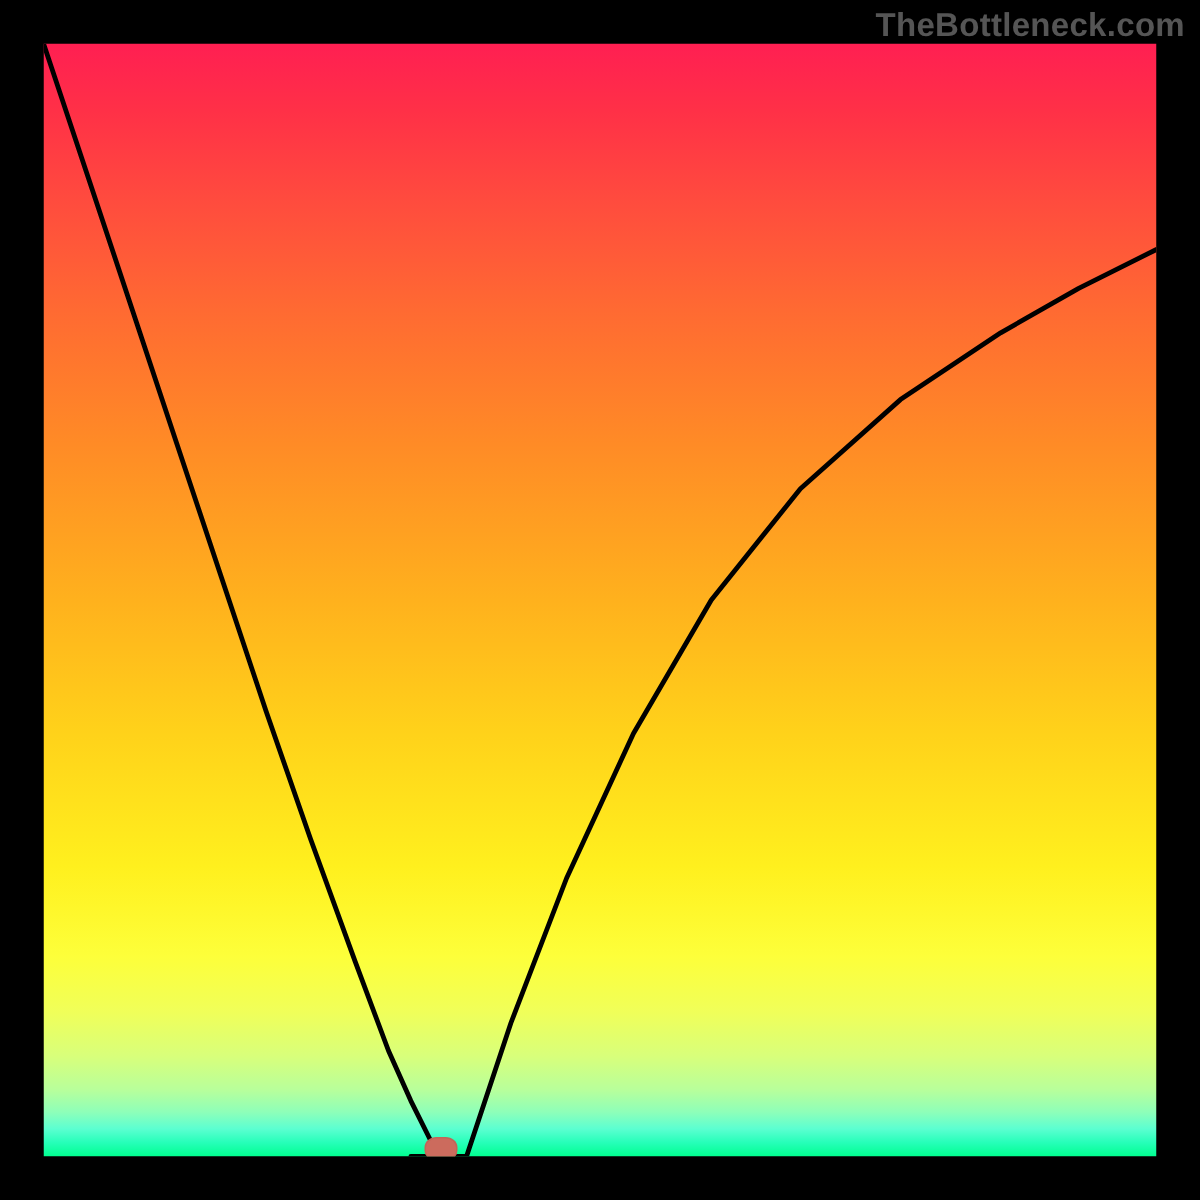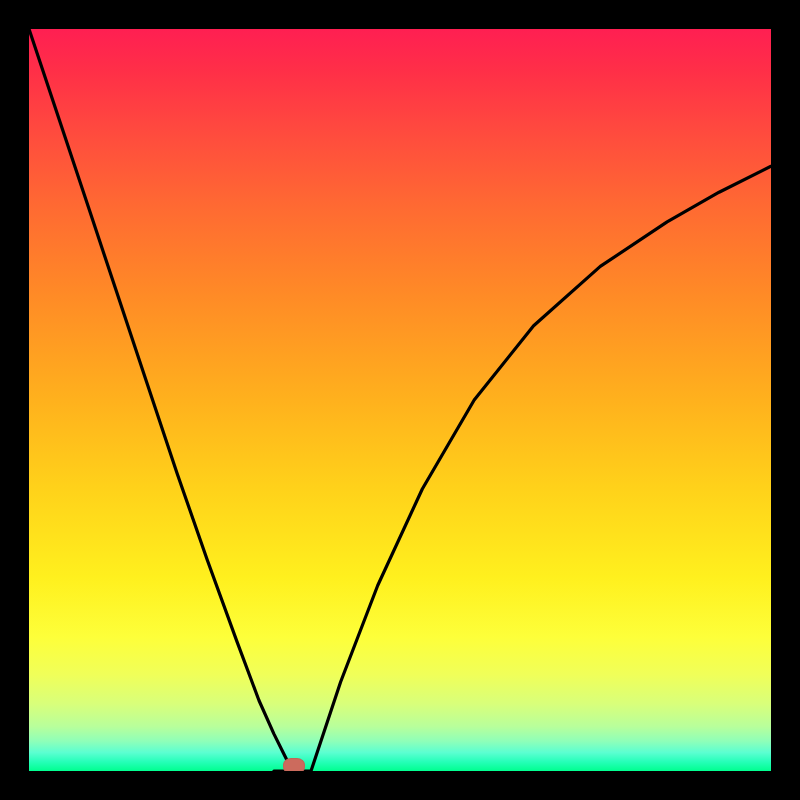--- a/index.html
+++ b/index.html
@@ -78,13 +78,14 @@
   <div class="plot">
     <div class="gradient"></div>
 
     <svg class="curve" viewBox="0 0 742 742" preserveAspectRatio="none">
       <path id="curve-path" fill="none" stroke="#000" stroke-width="3.2" stroke-linecap="round" stroke-linejoin="round" d="M0.0 0.0 L29.7 89.0 L59.4 178.1 L89.0 267.1 L118.7 356.2 L148.4 445.2 L178.1 530.5 L207.8 612.1 L230.0 671.5 L244.9 704.9 L256.0 727.2 L263.4 742.0 L244.9 742.0 L282.0 742.0 L282.0 742.0 L311.6 653.0 L348.7 556.5 L393.3 460.0 L445.2 371.0 L504.6 296.8 L571.3 237.4 L638.1 192.9 L690.1 163.2 L742.0 137.3"></path>
     </svg>
 
     <div class="marker" id="marker" style="left: 253.894px; top: 728.806px;"></div>
   </div>
 
+  <div class="watermark">TheBottleneck.com</div>
 </div>
 
 </body></html>

